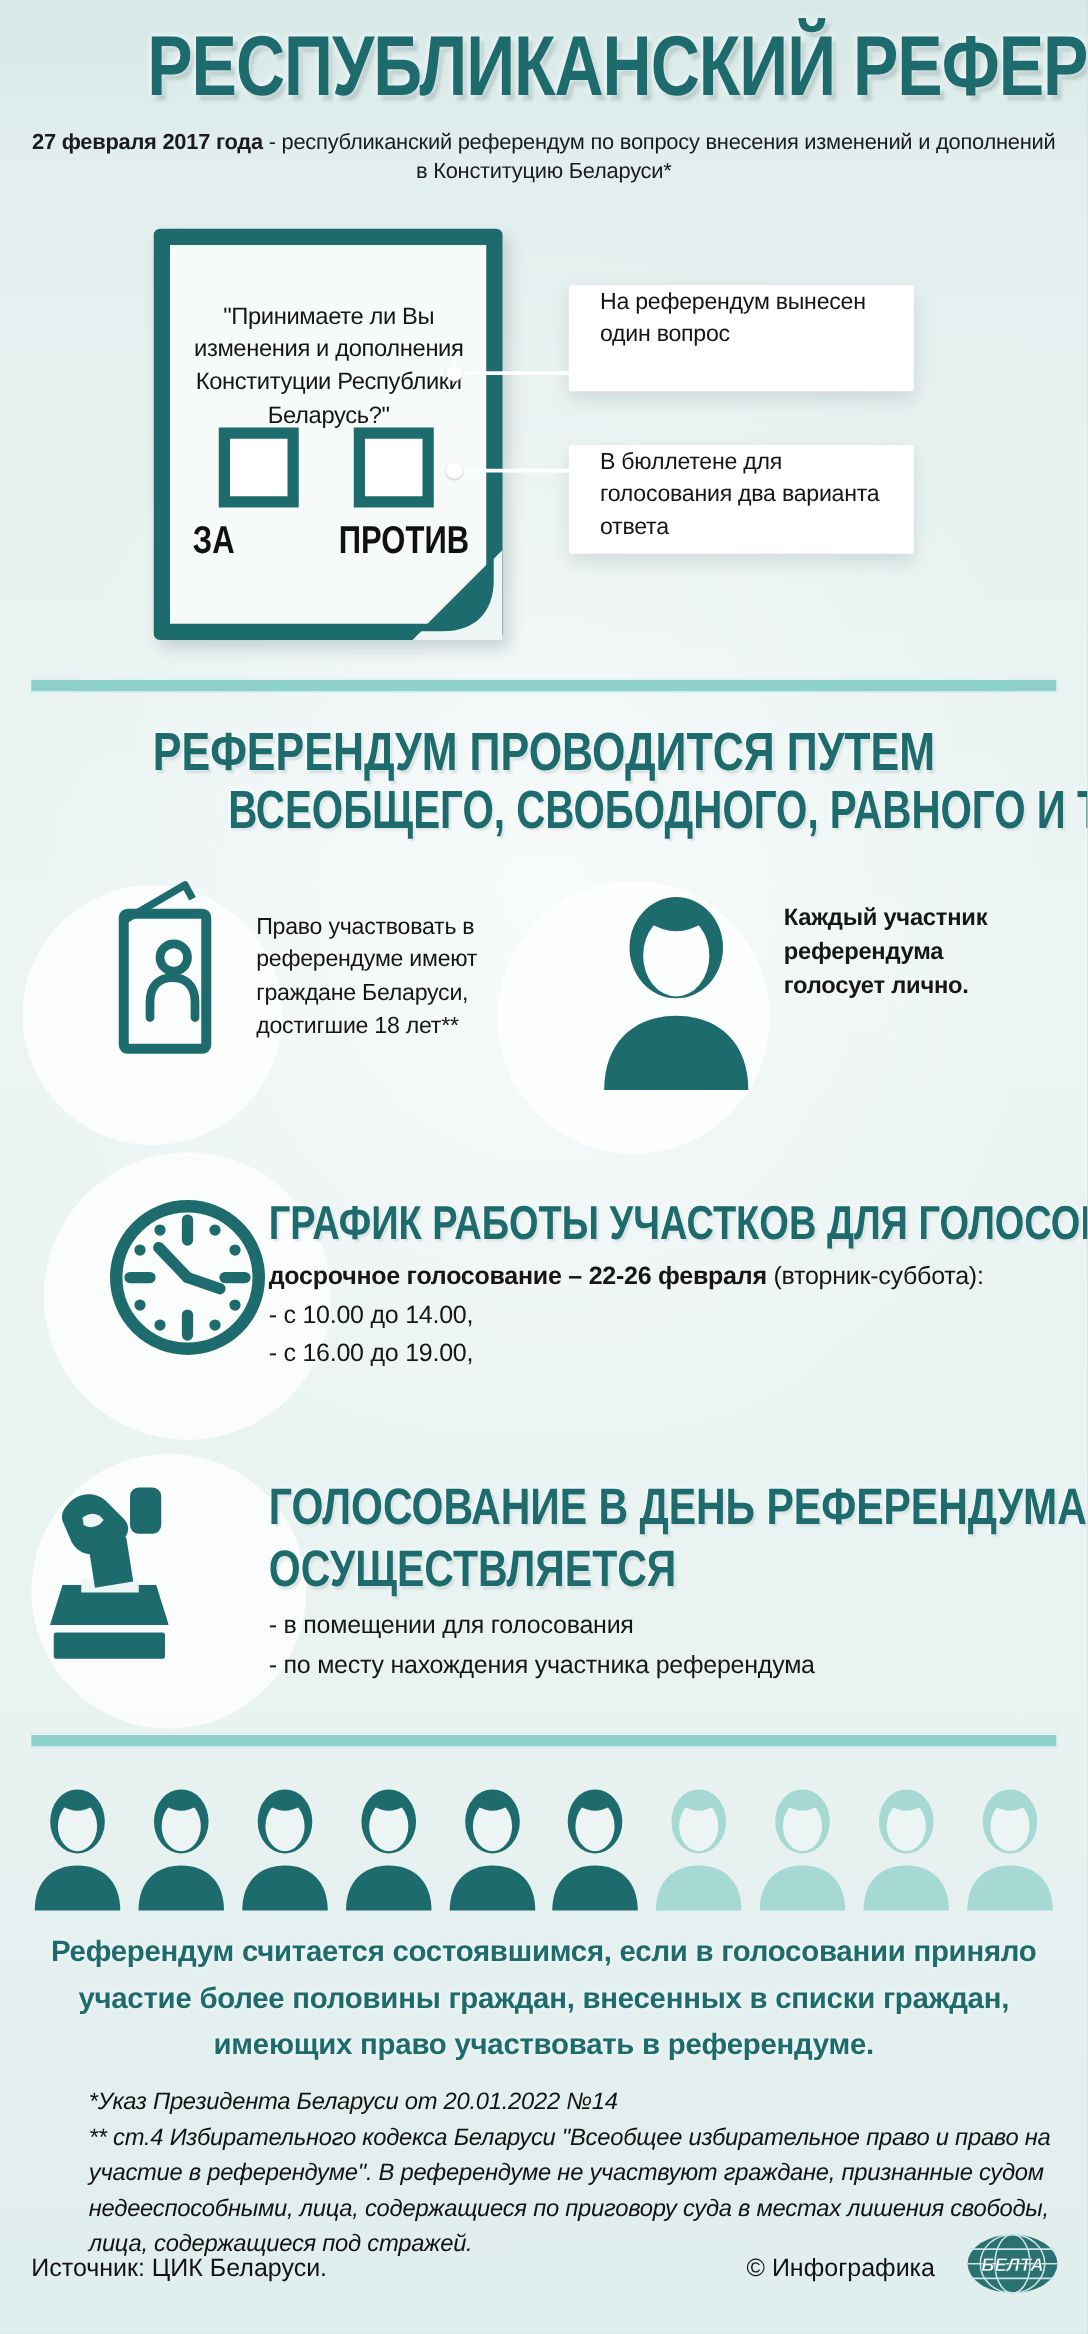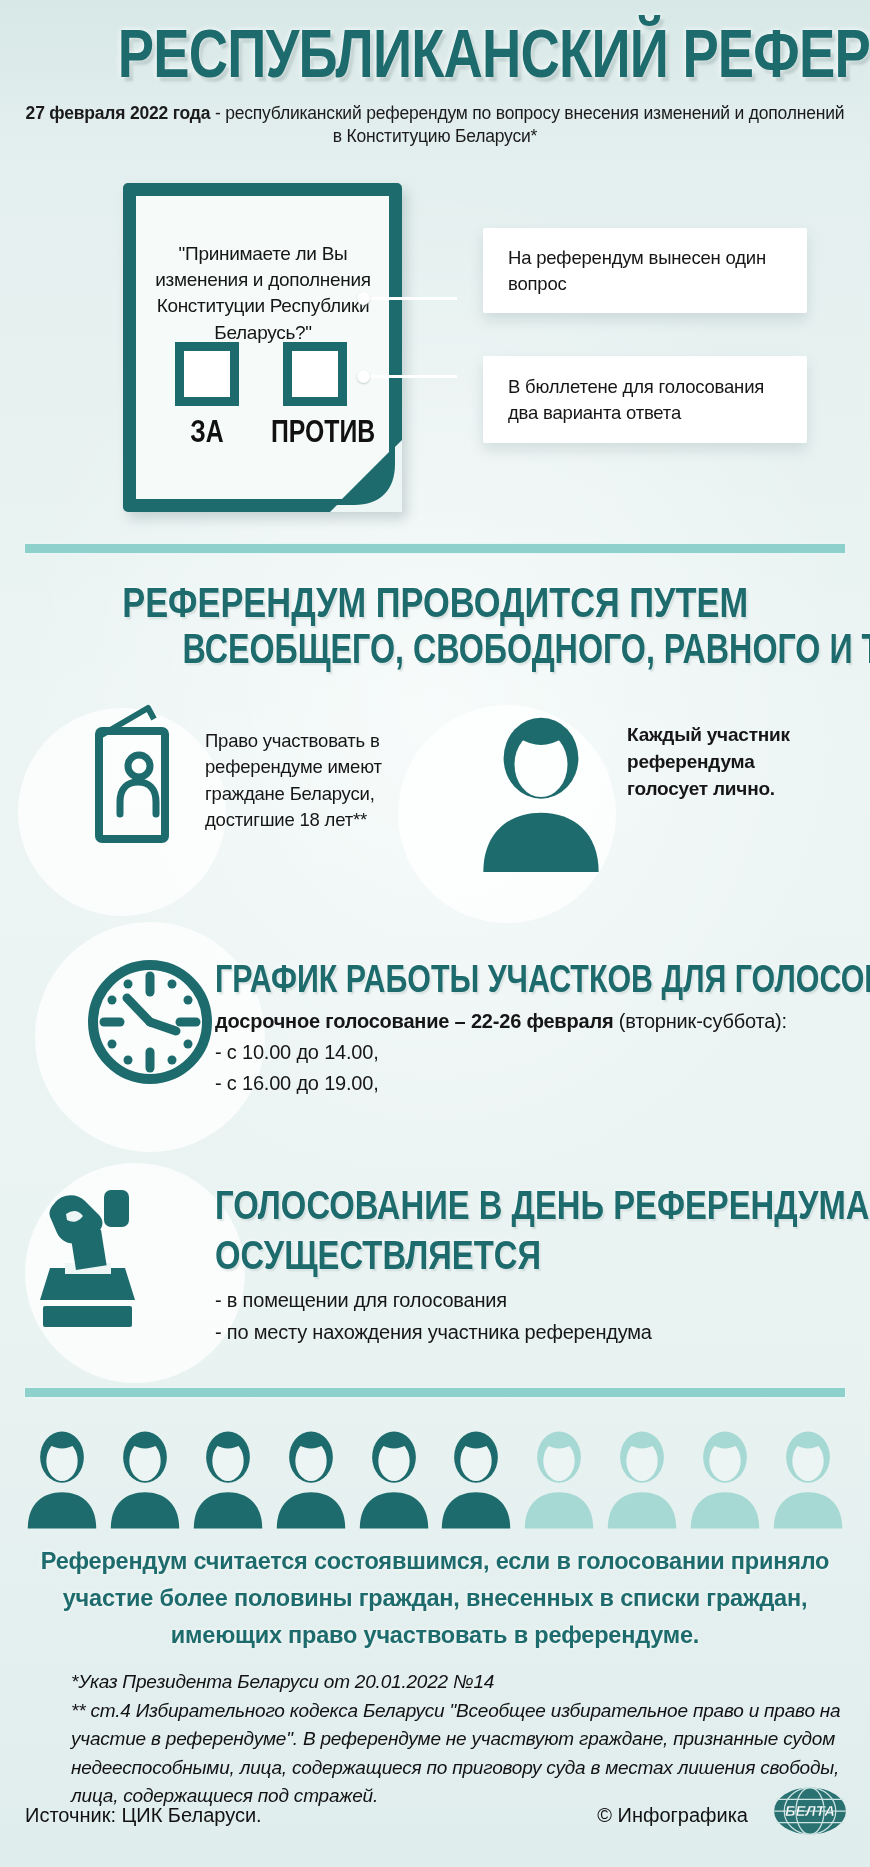--- a/index.html
+++ b/index.html
@@ -18,30 +18,30 @@
     color:#1d6b6c;letter-spacing:-1px;
     text-shadow:0 0 7px rgba(255,255,255,.95), 4px 4px 3px rgba(125,150,150,.45);}
   .subtitle{left:25px;top:102px;width:820px;text-align:center;font-size:17.5px;line-height:1.3;letter-spacing:-.2px;}
 
   .ballot{left:123px;top:183px;width:279px;height:329px;background:#f6faf9;border:13px solid #1d6b6c;
     border-radius:5px;box-sizing:border-box;box-shadow:5px 7px 12px rgba(100,125,125,.28);}
   .question{position:absolute;left:12px;top:26px;width:230px;text-align:center;font-size:19px;line-height:1.38;letter-spacing:-.3px;color:#161616;}
   .cb{position:absolute;width:64px;height:64px;border:9px solid #1d6b6c;background:#fff;box-sizing:border-box;}
   .cb-yes{left:39px;top:146px;}
   .cb-no{left:147px;top:146px;}
-  .cb-label{position:absolute;top:218px;font-size:31px;font-weight:600;color:#111;text-align:center;}
+  .cb-label{position:absolute;top:218px;font-size:31px;font-weight:600;color:#111;text-align:left;}
   .cbl-yes{left:14px;width:114px;}
   .cbl-no{left:122px;width:114px;}
   .fold{position:absolute;right:-13px;bottom:-13px;width:72px;height:72px;}
 
   .connector{height:3px;background:#fff;z-index:5;}
   .dot{width:13px;height:13px;border-radius:50%;background:#fff;z-index:6;box-shadow:0 1px 2px rgba(120,140,140,.4);}
 
-  .callout{width:324px;background:#fff;border-radius:2px;box-shadow:0 7px 14px rgba(90,115,115,.18);
-    display:flex;align-items:center;z-index:4;margin-left:28px;}
+  .callout{width:276px;background:#fff;border-radius:2px;box-shadow:0 7px 14px rgba(90,115,115,.18);
+    display:flex;align-items:flex-start;z-index:4;}
   .callout p{margin:0;padding:0 20px 0 25px;font-size:18.5px;line-height:1.4;letter-spacing:-.2px;color:#151515;}
 
   .divider{left:24px;width:822px;height:11px;background:#8ed0cc;border:1px solid rgba(255,255,255,.8);box-sizing:border-box;}
 
   .h-center{width:870px;text-align:center;font-weight:bold;color:#1d6b6c;
     text-shadow:0 0 5px rgba(255,255,255,.9),2px 2px 2px rgba(130,155,155,.35);}
   .h-left{font-weight:bold;color:#1d6b6c;text-shadow:0 0 5px rgba(255,255,255,.9),2px 2px 2px rgba(130,155,155,.35);}
 
   .wcircle{border-radius:50%;background:rgba(255,255,255,.78);}
 
@@ -62,21 +62,21 @@
   .footer-credit{right:122px;top:1804px;font-size:20px;color:#121212;}
   .logo{right:22px;top:1786px;width:76px;height:50px;}
 </style>
 </head>
 <body>
 
 <div class="canvas">
 
   <div class="abs title"><span class="cond">РЕСПУБЛИКАНСКИЙ РЕФЕРЕНДУМ</span></div>
   <div class="abs subtitle">
-    <b>27 февраля 2022 года</b><span> - республиканский референдум по вопросу внесения изменений и дополнений</span><br>
+    <b>27 февраля 2017 года</b><span> - республиканский референдум по вопросу внесения изменений и дополнений</span><br>
     <span>в Конституцию Беларуси*</span>
   </div>
 
   <div class="abs ballot">
     <p class="question">"Принимаете ли Вы изменения и дополнения Конституции Республики Беларусь?"</p>
     <div class="cb cb-yes"></div>
     <div class="cb cb-no"></div>
     <div class="cb-label cbl-yes"><span class="cond">ЗА</span></div>
     <div class="cb-label cbl-no"><span class="cond">ПРОТИВ</span></div>
     <svg class="fold" viewBox="0 0 72 72">

